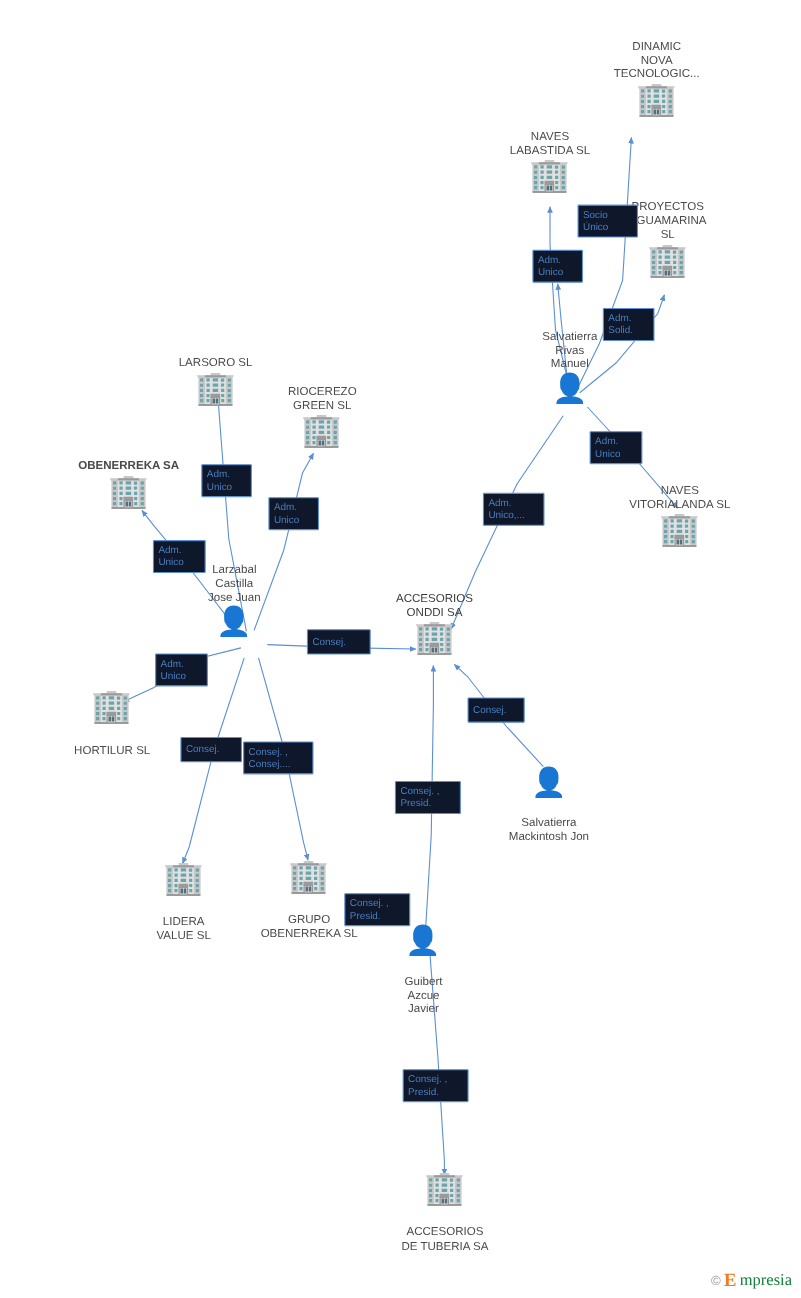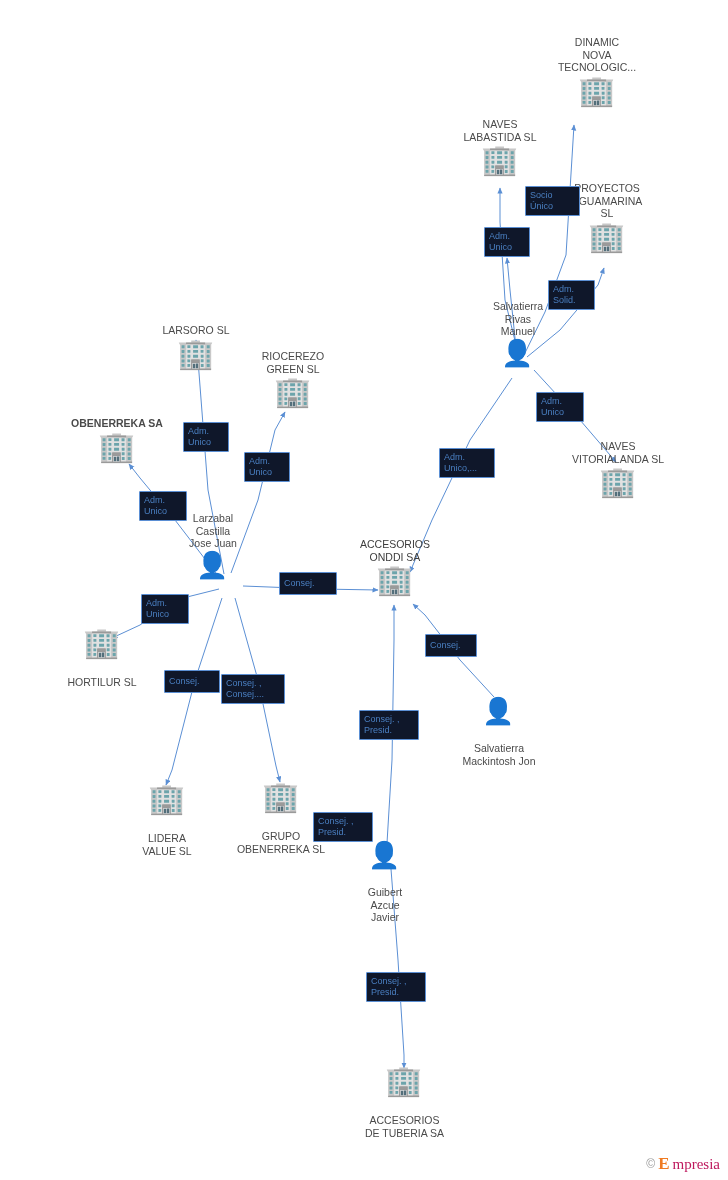--- a/index.html
+++ b/index.html
@@ -88,21 +88,21 @@
     font-size: 12px;
     color: #9a9a9a;
   }
   .watermark .wm-e {
     color: #f07b22;
     font-weight: bold;
     font-size: 17px;
     font-family: "Liberation Serif", serif;
   }
   .watermark .wm-text {
-    color: #be185d;
+    color: #15803d;
     font-size: 15px;
     font-family: "Liberation Serif", serif;
   }
 </style>
 </head>
 <body>
 
 <div id="canvas">
 
   <svg class="edges" viewBox="0 0 728 1180">

